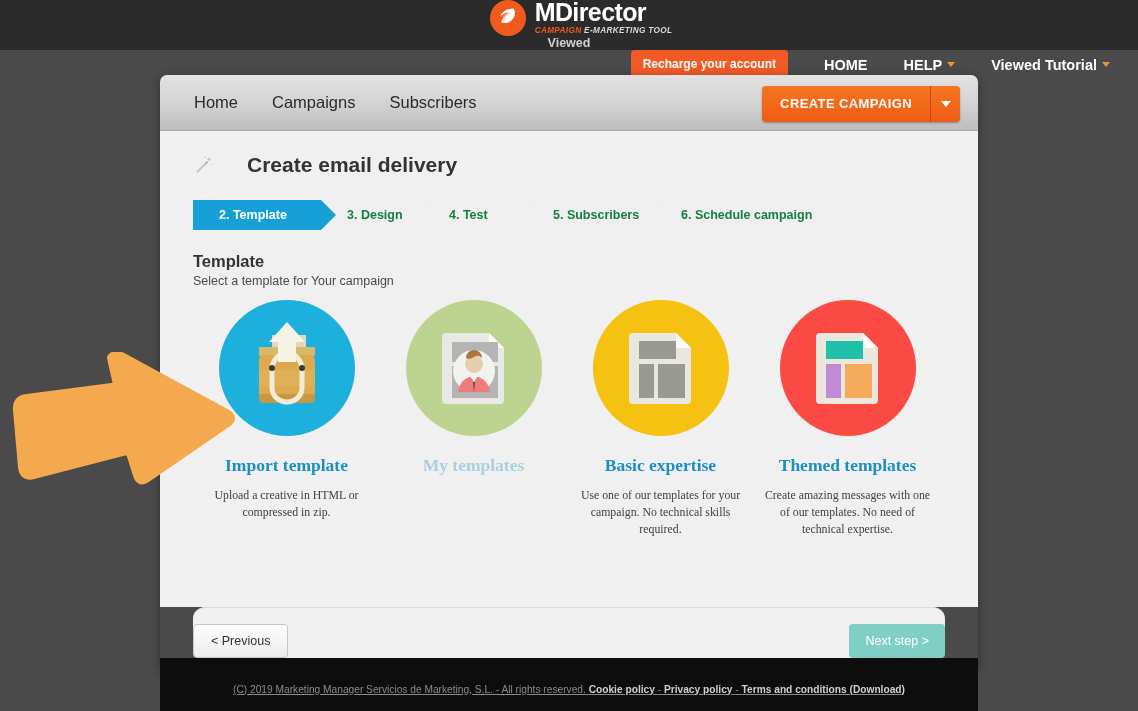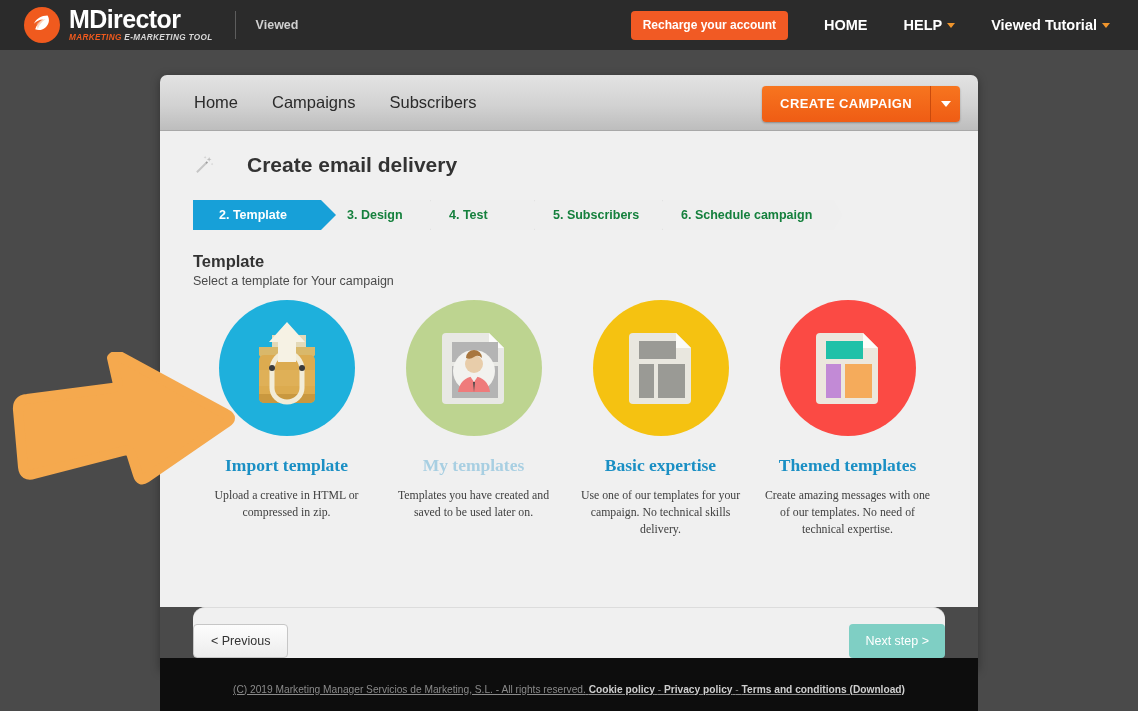--- a/index.html
+++ b/index.html
@@ -9,21 +9,21 @@
     font-family: "Liberation Sans", sans-serif;
     background: #4a4a4a;
     overflow: hidden;
   }
   .page { position: relative; width: 1138px; height: 711px; background: #4a4a4a; }
 
   
   .topbar {
     position: absolute; top: 0; left: 0; width: 1138px; height: 50px;
     background: #2b2b2b;
-    display: flex; align-items: center;
+    display: flex; align-items: center; flex-direction: column;
   }
   .brand { display: flex; align-items: center; margin-left: 24px; }
   .brand-mark {
     width: 36px; height: 36px; border-radius: 50%;
     background: #f05a1e; position: relative; flex: none;
   }
   .brand-mark .swoosh {
     position: absolute; left: 0; top: 0; width: 36px; height: 36px;
   }
   .brand-text { margin-left: 9px; line-height: 1; }
@@ -189,21 +189,21 @@
   <div class="topbar">
     <div class="brand">
       <div class="brand-mark">
         <svg class="swoosh" viewBox="0 0 36 36">
           <path d="M23.5 8.5c-6 0-11.5 3.2-13.5 8.2 2.4-2.6 5.6-4 9-4.2-3.6 2.2-6.6 5.6-7.8 9.8 3 1.4 7 1 10-1.6 3.8-3.2 5-8 2.3-12.2z" fill="#ffffff"></path>
           <path d="M13.8 22c1.2-4.2 4.2-7.6 7.8-9.8-3.4.2-6.6 1.6-9 4.2.2 2 .5 4 1.2 5.6z" fill="#f7b28a" opacity="0.55"></path>
         </svg>
       </div>
       <div class="brand-text">
         <span class="brand-name">MDirector</span>
-        <span class="brand-sub"><span class="ante">MARKETING</span><span class="emk"> E-MARKETING TOOL</span></span>
+        <span class="brand-sub"><span class="ante">CAMPAIGN</span><span class="emk"> E-MARKETING TOOL</span></span>
       </div>
     </div>
     <div class="brand-divider"></div>
     <div class="viewed-label">Viewed</div>
 
     <div class="top-right">
       <button class="recharge-btn">Recharge your account</button>
       <div class="top-link">
         <span>HOME</span>
       </div>
@@ -295,35 +295,34 @@
               <rect x="46" y="66" width="46" height="32" fill="#b4b4b4"></rect>
               <circle cx="68" cy="71" r="21" fill="#f2f2ef"></circle>
               <circle cx="68" cy="64" r="9" fill="#e8cdaa"></circle>
               <path d="M60 58 a8 8 0 0 1 16 0 q-4 -4 -8 -1 q-4 3 -8 1 z" fill="#a8763e"></path>
               <path d="M52 92 q2 -14 16 -16 q14 2 16 16 z" fill="#ef7b7b"></path>
               <path d="M64 76 l4 6 l4 -6 l-4 -2 z" fill="#f2f2ef"></path>
               <path d="M67 82 l1 10 l1 -10 z" fill="#4a4a4a"></path>
             </svg>
           </div>
           <div class="card-title" id="title1" style="color: rgb(168, 207, 226);">My templates</div>
-          <div class="card-desc">Templates you have created and saved to be used later on.</div>
         </div>
 
         <div class="card">
           <div class="card-circle" id="circle2" style="background: rgb(245, 194, 17);">
             <svg viewBox="0 0 136 136" width="136" height="136">
               <path d="M40 33 h43 l15 15 v52 a4 4 0 0 1 -4 4 h-54 a4 4 0 0 1 -4 -4 v-63 a4 4 0 0 1 4 -4 z" fill="#e9e7df"></path>
               <path d="M83 33 l15 15 h-15 z" fill="#fbfbf7"></path>
               <rect x="46" y="41" width="37" height="18" fill="#9a9a95"></rect>
               <rect x="46" y="64" width="15" height="34" fill="#9a9a95"></rect>
               <rect x="65" y="64" width="27" height="34" fill="#9a9a95"></rect>
             </svg>
           </div>
           <div class="card-title" id="title2" style="color: rgb(26, 143, 196);">Basic expertise</div>
-          <div class="card-desc">Use one of our templates for your campaign. No technical skills delivery.</div>
+          <div class="card-desc">Use one of our templates for your campaign. No technical skills required.</div>
         </div>
 
         <div class="card">
           <div class="card-circle" id="circle3" style="background: rgb(251, 74, 68);">
             <svg viewBox="0 0 136 136" width="136" height="136">
               <path d="M40 33 h43 l15 15 v52 a4 4 0 0 1 -4 4 h-54 a4 4 0 0 1 -4 -4 v-63 a4 4 0 0 1 4 -4 z" fill="#ece7dd"></path>
               <path d="M83 33 l15 15 h-15 z" fill="#fdfdf9"></path>
               <rect x="46" y="41" width="37" height="18" fill="#1fc1a8"></rect>
               <rect x="46" y="64" width="15" height="34" fill="#c28ad6"></rect>
               <rect x="65" y="64" width="27" height="34" fill="#f5ab5b"></rect>

